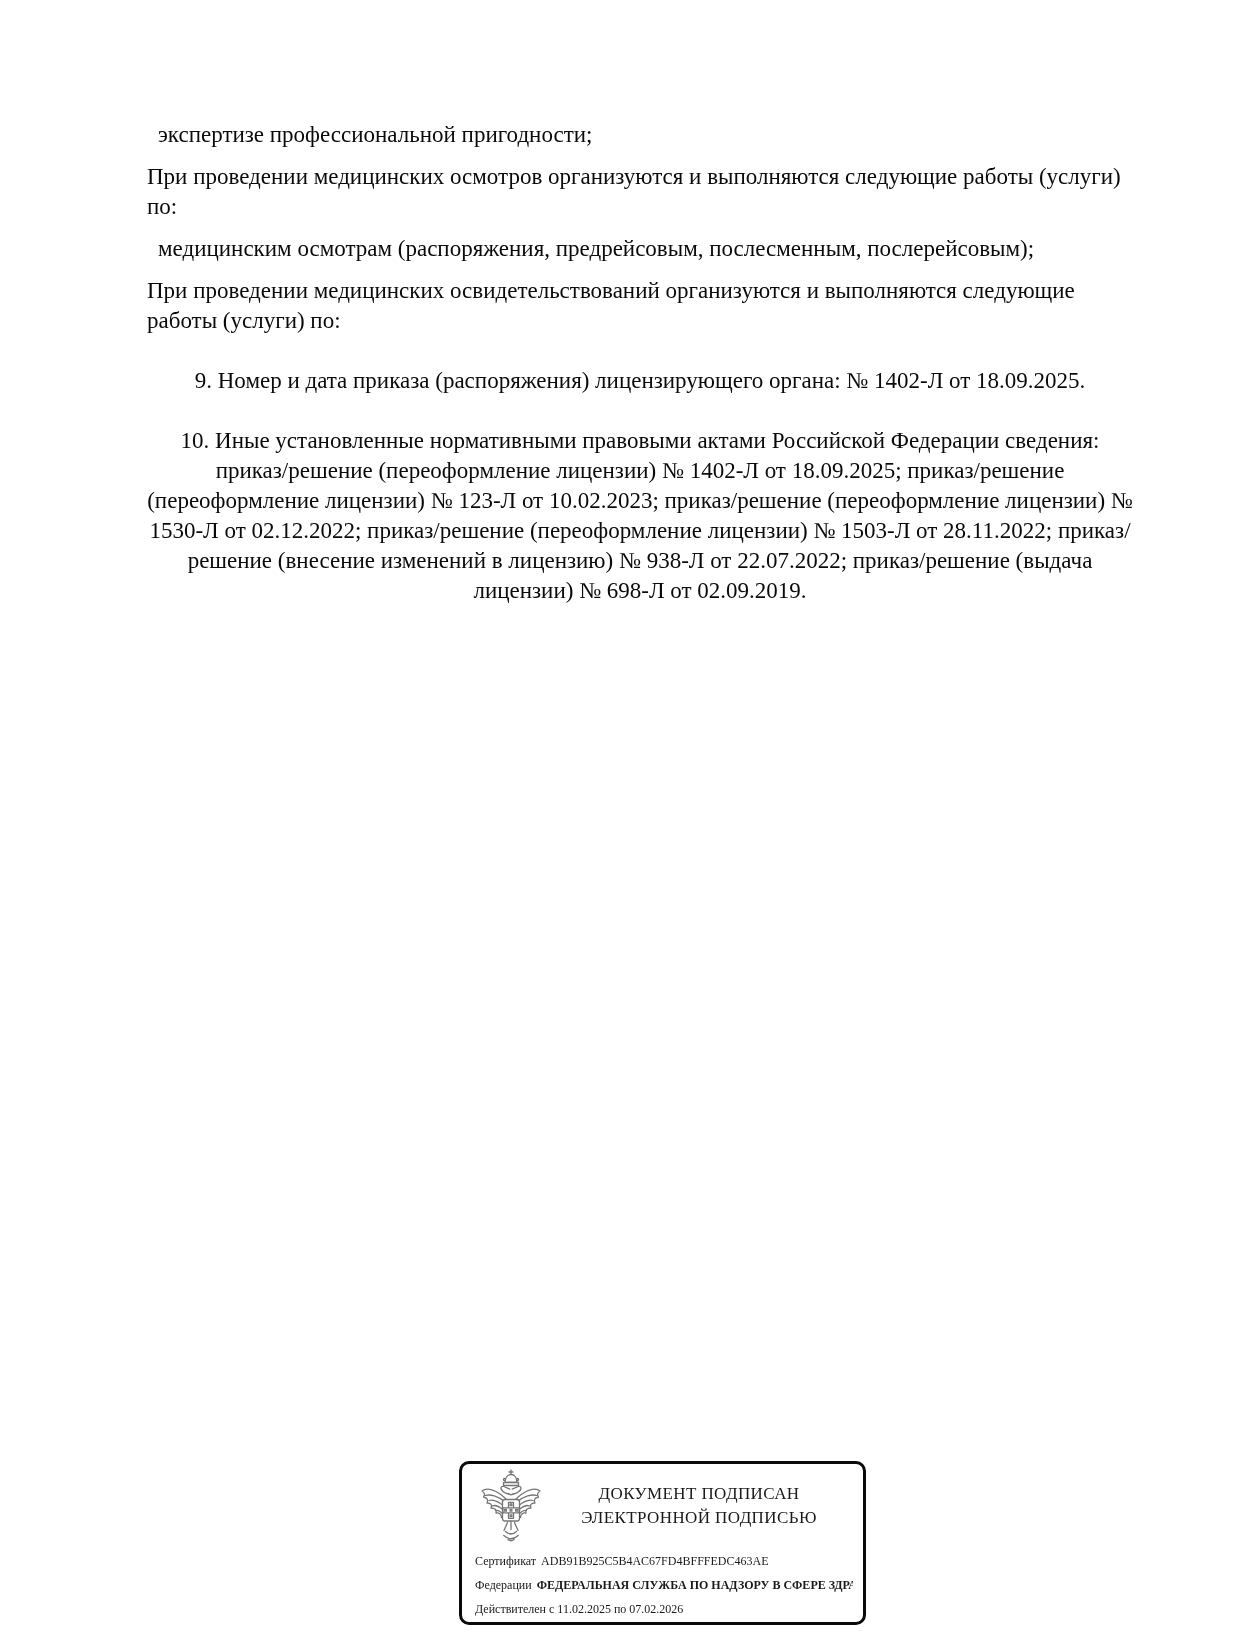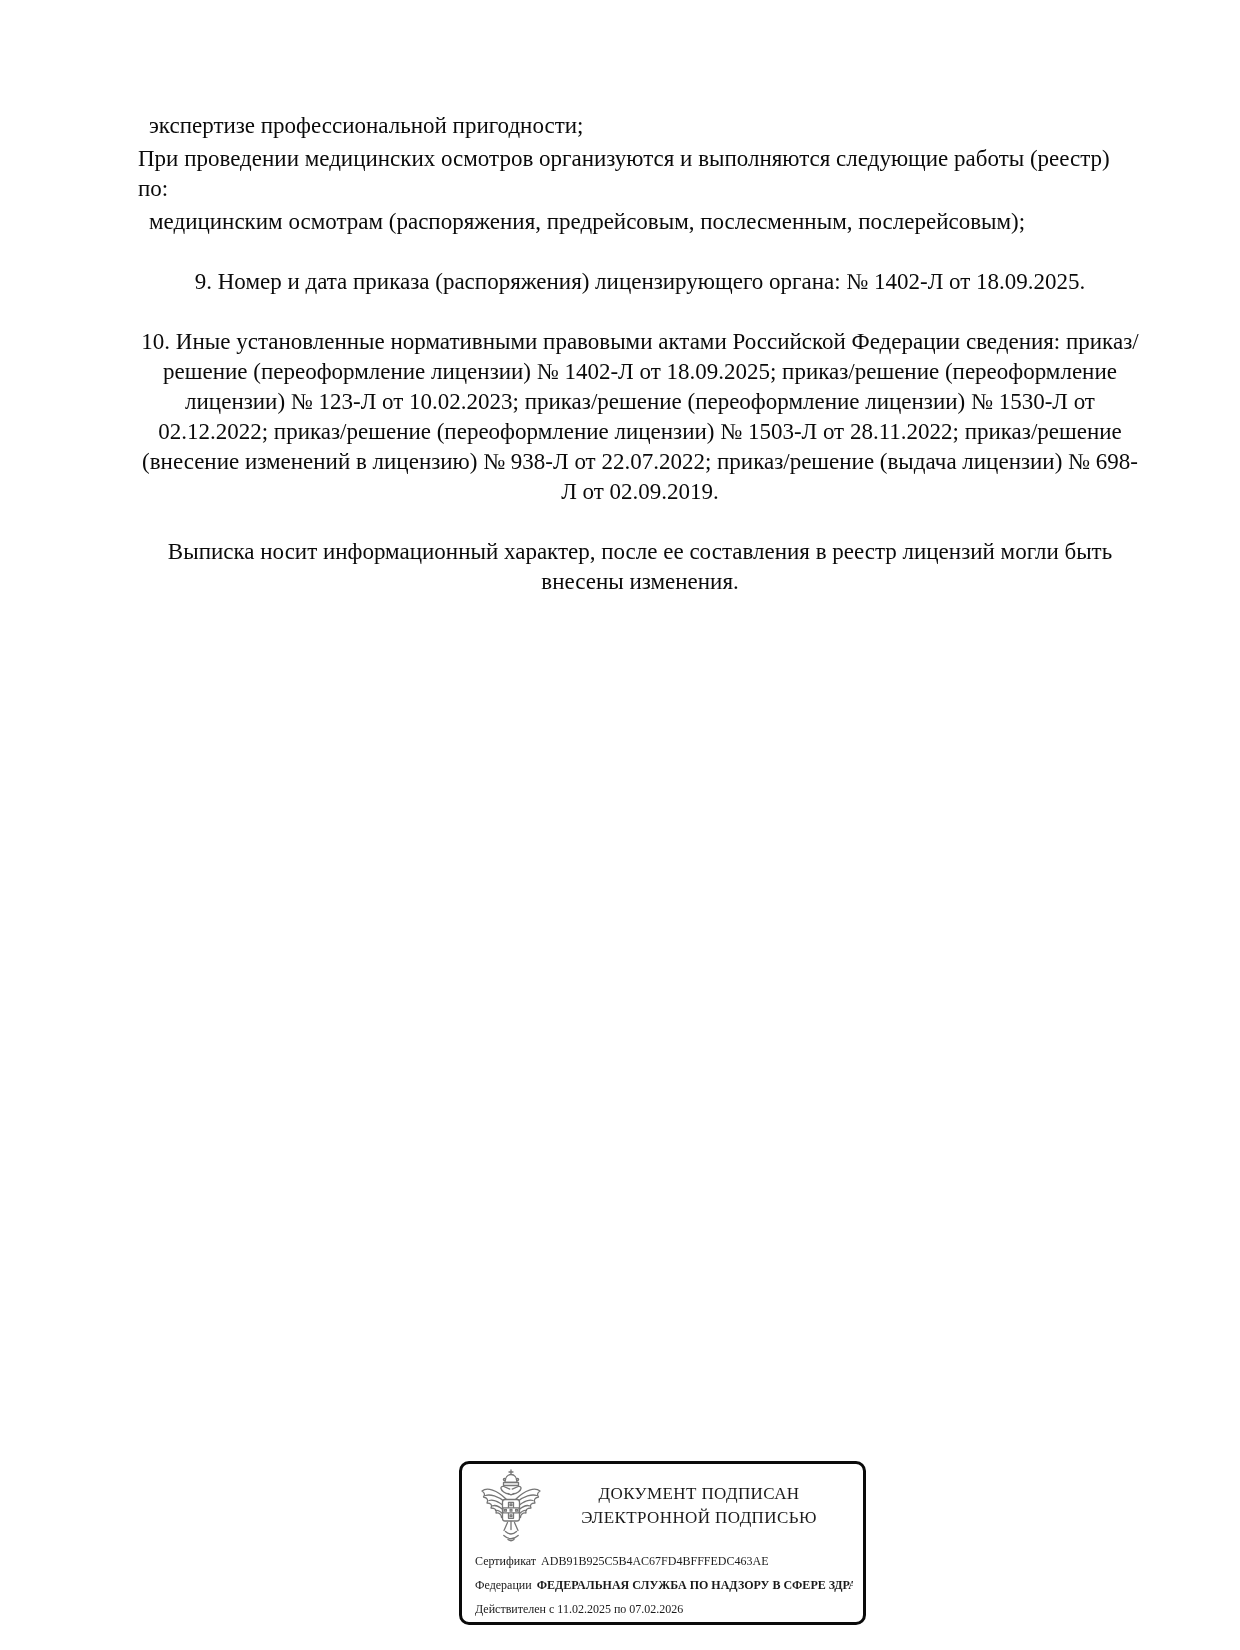--- a/index.html
+++ b/index.html
@@ -10,21 +10,21 @@
     font-family:"Liberation Serif","DejaVu Serif",serif;
     color:#0a0a0a;
     overflow:hidden;
   }
   .body-text{
     position:absolute;
     left:135px;top:108px;width:1010px;
     font-size:23px;line-height:30px;
     text-align:left;
   }
-  .ln{margin:3px;padding:0;}
+  .ln{margin:12px;padding:0;}
   .ln.indent{padding-left:11px;}
   .ln.gap{margin-top:30px;text-align:center;}
 
   
   .stamp{
     position:absolute;
     left:459px;top:1461px;
     width:407px;height:164px;
     box-sizing:border-box;
     border:3px solid #0a0a0a;
@@ -63,25 +63,25 @@
   .info-line .lbl{margin-right:5px;}
   .info-line b{font-weight:bold;}
 </style>
 </head>
 <body>
 
 <div class="page">
 
   <main class="body-text">
     <p class="ln indent">экспертизе профессиональной пригодности;</p>
-    <p class="ln">При проведении медицинских осмотров организуются и выполняются следующие работы (реестр) по:</p>
+    <p class="ln">При проведении медицинских осмотров организуются и выполняются следующие работы (услуги) по:</p>
     <p class="ln indent">медицинским осмотрам (распоряжения, предрейсовым, послесменным, послерейсовым);</p>
+    <p class="ln">При проведении медицинских освидетельствований организуются и выполняются следующие работы (услуги) по:</p>
     <p class="ln gap">9. Номер и дата приказа (распоряжения) лицензирующего органа: № 1402-Л от 18.09.2025.</p>
     <p class="ln gap">10. Иные установленные нормативными правовыми актами Российской Федерации сведения: приказ/решение (переоформление лицензии) № 1402-Л от 18.09.2025; приказ/решение (переоформление лицензии) № 123-Л от 10.02.2023; приказ/решение (переоформление лицензии) № 1530-Л от 02.12.2022; приказ/решение (переоформление лицензии) № 1503-Л от 28.11.2022; приказ/решение (внесение изменений в лицензию) № 938-Л от 22.07.2022; приказ/решение (выдача лицензии) № 698-Л от 02.09.2019.</p>
-    <p class="ln gap">Выписка носит информационный характер, после ее составления в реестр лицензий могли быть внесены изменения.</p>
   </main>
 
   <section class="stamp">
     <div class="stamp-head">
       <span class="emblem">
         <svg viewBox="0 0 64 78" xmlns="http://www.w3.org/2000/svg">
           <g stroke="#767676" fill="none" stroke-width="1.3" stroke-linecap="round" stroke-linejoin="round">
 
             <path d="M32 1 v4 M30 3 h4"></path>
 

